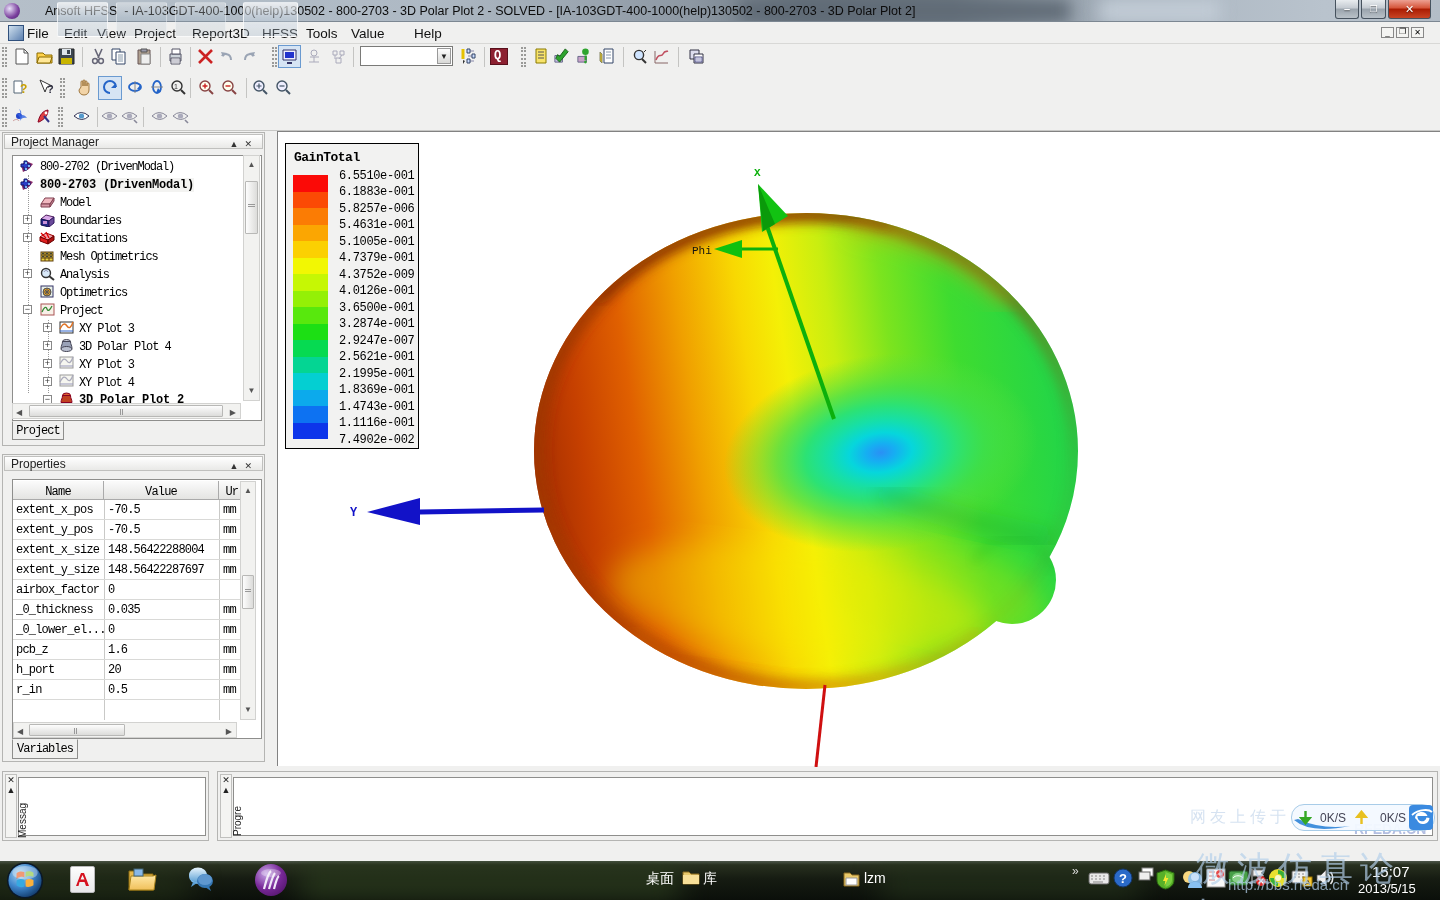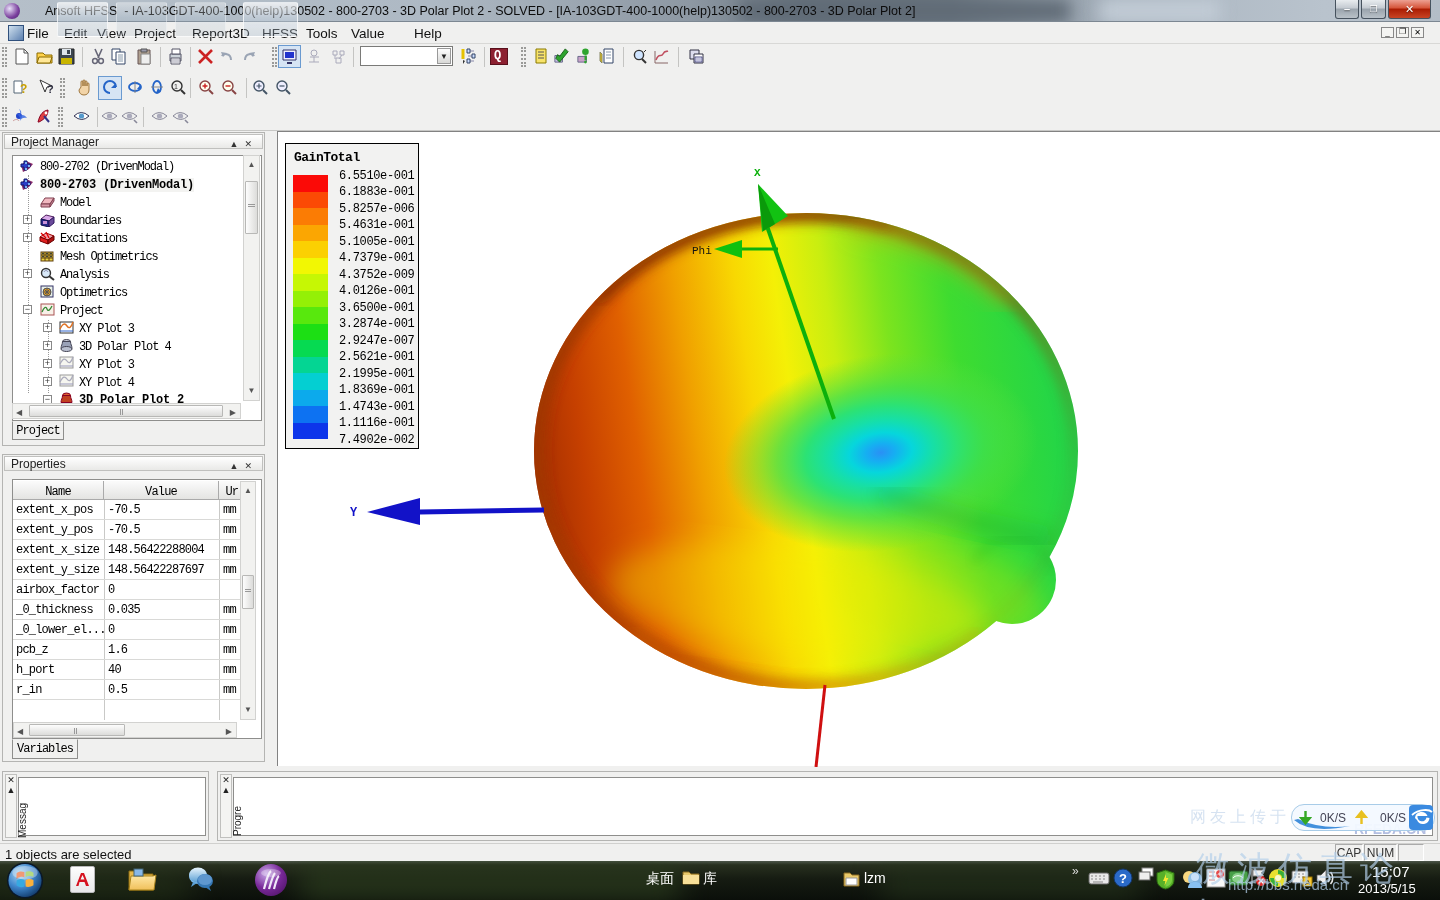--- a/index.html
+++ b/index.html
@@ -475,21 +475,21 @@
 <div class="abs" style="left:13px;top:639px;width:227px;height:1px;background:#d9d9d7"></div>
 <div class="ptxt mono" style="left:16px;top:623px">_0_lower_el...</div>
 <div class="ptxt mono" style="left:108px;top:623px">0</div>
 <div class="ptxt mono" style="left:223px;top:623px">mm</div>
 <div class="abs" style="left:13px;top:659px;width:227px;height:1px;background:#d9d9d7"></div>
 <div class="ptxt mono" style="left:16px;top:643px">pcb_z</div>
 <div class="ptxt mono" style="left:108px;top:643px">1.6</div>
 <div class="ptxt mono" style="left:223px;top:643px">mm</div>
 <div class="abs" style="left:13px;top:679px;width:227px;height:1px;background:#d9d9d7"></div>
 <div class="ptxt mono" style="left:16px;top:663px">h_port</div>
-<div class="ptxt mono" style="left:108px;top:663px">40</div>
+<div class="ptxt mono" style="left:108px;top:663px">20</div>
 <div class="ptxt mono" style="left:223px;top:663px">mm</div>
 <div class="abs" style="left:13px;top:699px;width:227px;height:1px;background:#d9d9d7"></div>
 <div class="ptxt mono" style="left:16px;top:683px">r_in</div>
 <div class="ptxt mono" style="left:108px;top:683px">0.5</div>
 <div class="ptxt mono" style="left:223px;top:683px">mm</div>
 </div>
 
 <div class="sb" style="left:240px;top:481px;width:16px;height:239px">
   <div class="arr" style="top:2px">▲</div>
   <div class="sbthumb" style="left:1px;top:93px;width:12px;height:34px">
@@ -636,26 +636,20 @@
   <div class="white" style="position:absolute;left:15px;top:5px;width:188px;height:59px"></div>
   <div class="abs" style="left:2px;top:2px;width:12px;height:64px;border:1px solid #c0c0be;background:#f4f4f2;font-size:9px;color:#222;text-align:center">✕<br>▲</div>
   <div class="abs" style="left:0px;top:52px;width:14px;font-size:10px;color:#222;transform:rotate(-90deg);transform-origin:14px 0;white-space:nowrap">Messag</div>
 </div>
 <div class="dock" style="left:217px;top:771px;width:1221px;height:70px">
   <div class="white" style="position:absolute;left:15px;top:5px;width:1200px;height:59px"></div>
   <div class="abs" style="left:2px;top:2px;width:12px;height:64px;border:1px solid #c0c0be;background:#f4f4f2;font-size:9px;color:#222;text-align:center">✕<br>▲</div>
   <div class="abs" style="left:0px;top:50px;width:14px;font-size:10px;color:#222;transform:rotate(-90deg);transform-origin:14px 0;white-space:nowrap">Progre</div>
 </div>
 
-<div class="abs" id="statusbar">
-      <span style="position:absolute;left:5px;top:3px">1 objects are selected</span>
-  <div class="keybox" style="left:1335px;width:28px">CAP</div>
-  <div class="keybox" style="left:1364px;width:33px">NUM</div>
-  <div class="keybox" style="left:1398px;width:26px"></div>
-</div>
 
 <div class="abs" id="taskbar">
   <div class="abs" style="left:300px;top:5px;width:380px;height:34px;background:#2c3d1e;filter:blur(14px);opacity:.8"></div>
   <div class="abs" style="left:880px;top:8px;width:260px;height:31px;background:#26351c;filter:blur(14px);opacity:.7"></div>
   <div class="abs" style="left:-30px;top:14px;width:220px;height:25px;background:#31431f;filter:blur(16px);opacity:.6"></div>
 </div>
 <div id="taskitems">
 
 <svg class="abs" style="left:5px;top:861px;width:40px;height:39px" viewBox="0 0 40 40">
   <circle cx="20" cy="20" r="18.5" fill="#0a1828"></circle>

